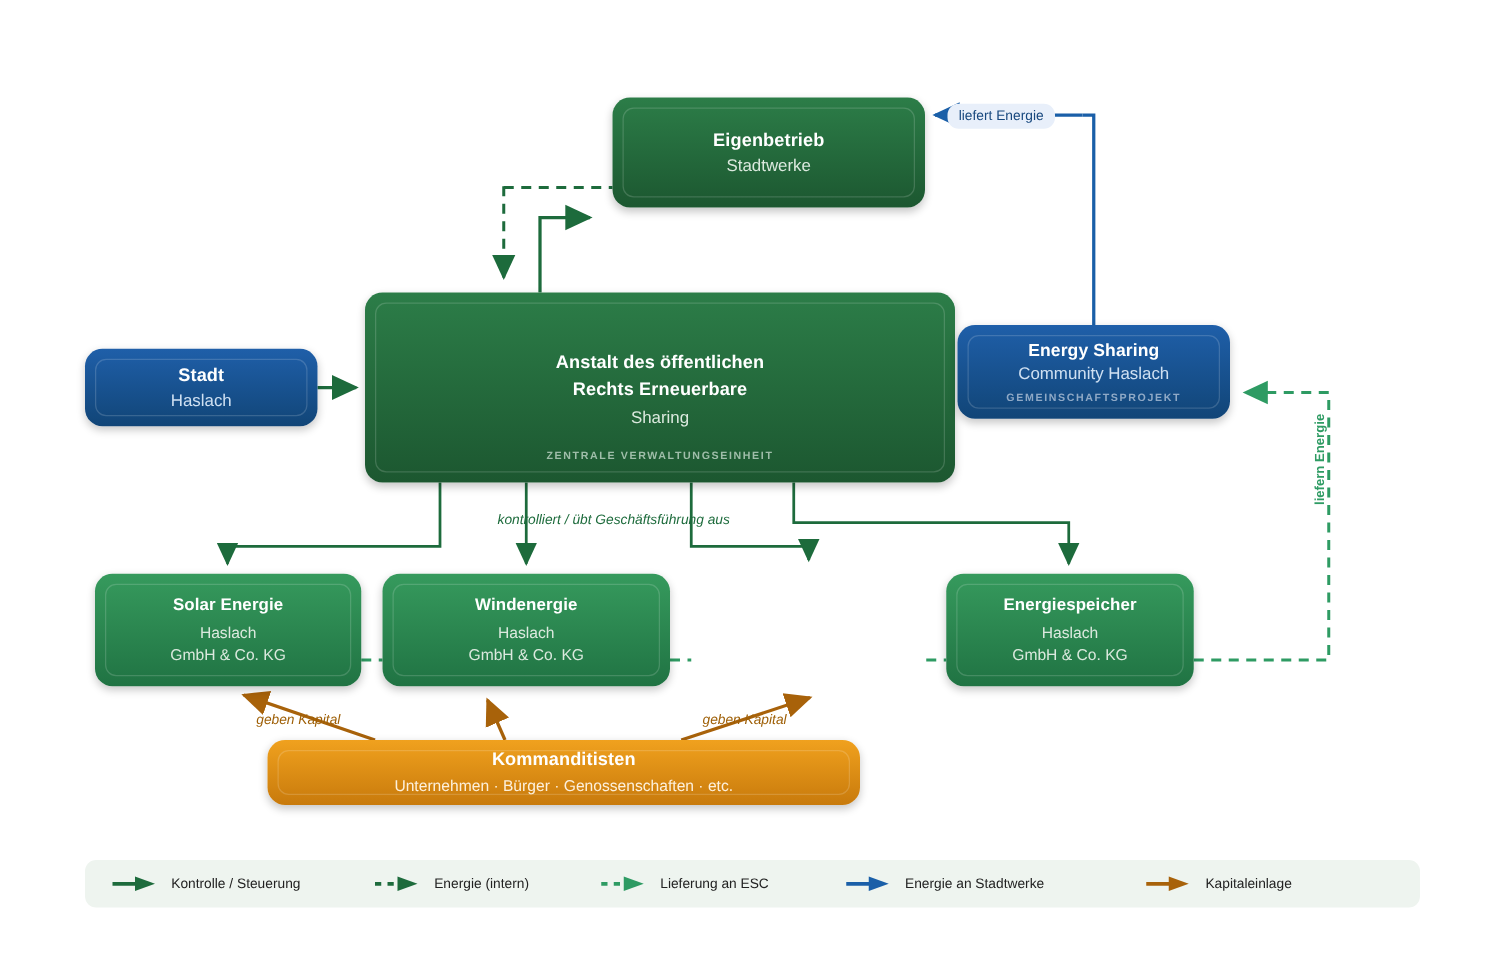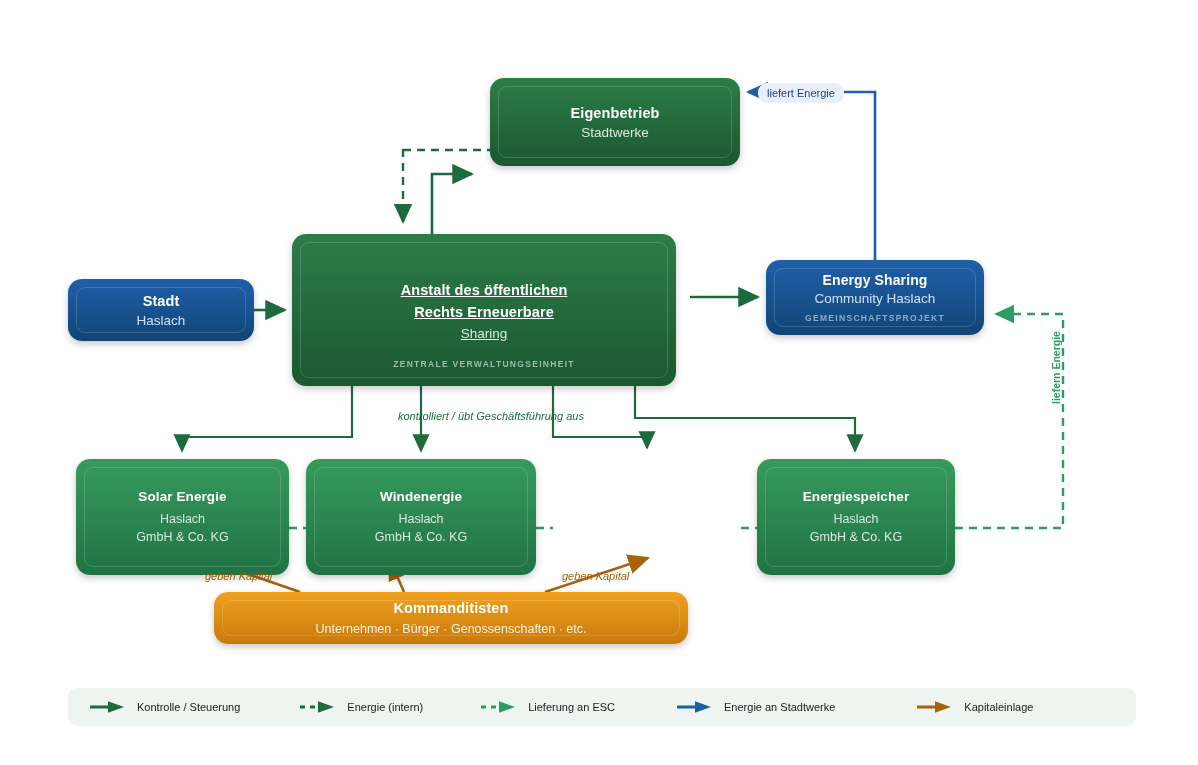--- a/index.html
+++ b/index.html
@@ -36,35 +36,35 @@
   .inner-frame{
     position:absolute;left:8px;top:8px;right:8px;bottom:8px;
     border:1px solid rgba(255,255,255,0.16);border-radius:9px;pointer-events:none;
   }
 
   
   #n-eigenbetrieb{left:490px;top:78px;width:250px;height:88px;}
   #n-eigenbetrieb .ttl{font-size:14.5px;margin-bottom:4px;}
   #n-eigenbetrieb .sub{font-size:13.5px;}
 
-  #n-aoer{left:292px;top:234px;width:384px;height:152px;text-decoration:underline;}
+  #n-aoer{left:292px;top:234px;width:472px;height:152px;}
   #n-aoer .ttl{font-size:14.5px;line-height:22px;}
   #n-aoer .sub{font-size:13.5px;margin-top:3px;}
   #n-aoer .tag{position:absolute;bottom:17px;left:0;right:0;text-align:center;}
 
   #n-stadt{left:68px;top:279px;width:186px;height:62px;}
   #n-stadt .ttl{font-size:14.5px;margin-bottom:4px;}
   #n-stadt .sub{font-size:13.5px;}
 
   #n-esc{left:766px;top:260px;width:218px;height:75px;}
   #n-esc .ttl{font-size:14px;margin-bottom:3px;}
   #n-esc .sub{font-size:13.5px;}
   #n-esc .tag{margin-top:7px;}
 
-  .sub-node{height:116px;}
+  .sub-node{height:90px;}
   .sub-node .ttl{font-size:13.5px;margin-bottom:6px;}
   .sub-node .sub{font-size:12.5px;line-height:18px;}
   #n-solar{left:76px;top:459px;width:213px;}
   #n-wind{left:306px;top:459px;width:230px;}
   #n-kwk{left:553px;top:456px;width:188px;height:96px;}
   #n-kwk .ttl{margin-bottom:3px;}
   #n-kwk .sub{line-height:17px;}
   #n-speicher{left:757px;top:459px;width:198px;}
 
   #n-komm{left:214px;top:592px;width:474px;height:52px;}

